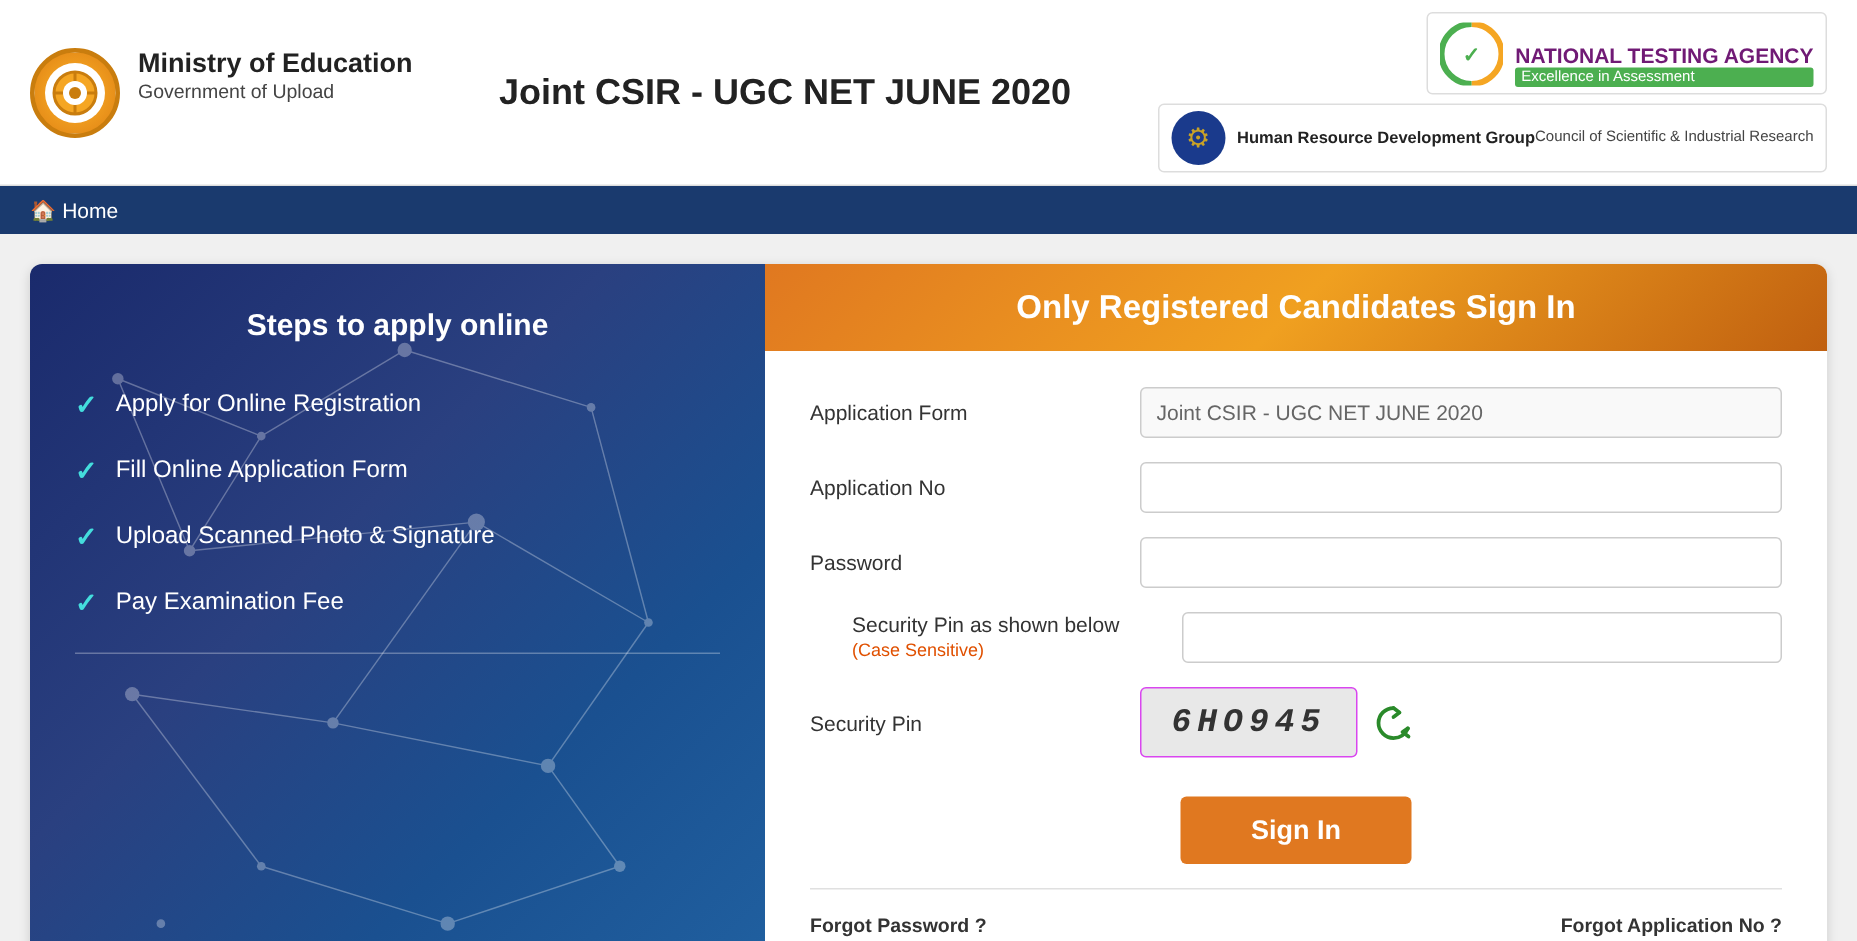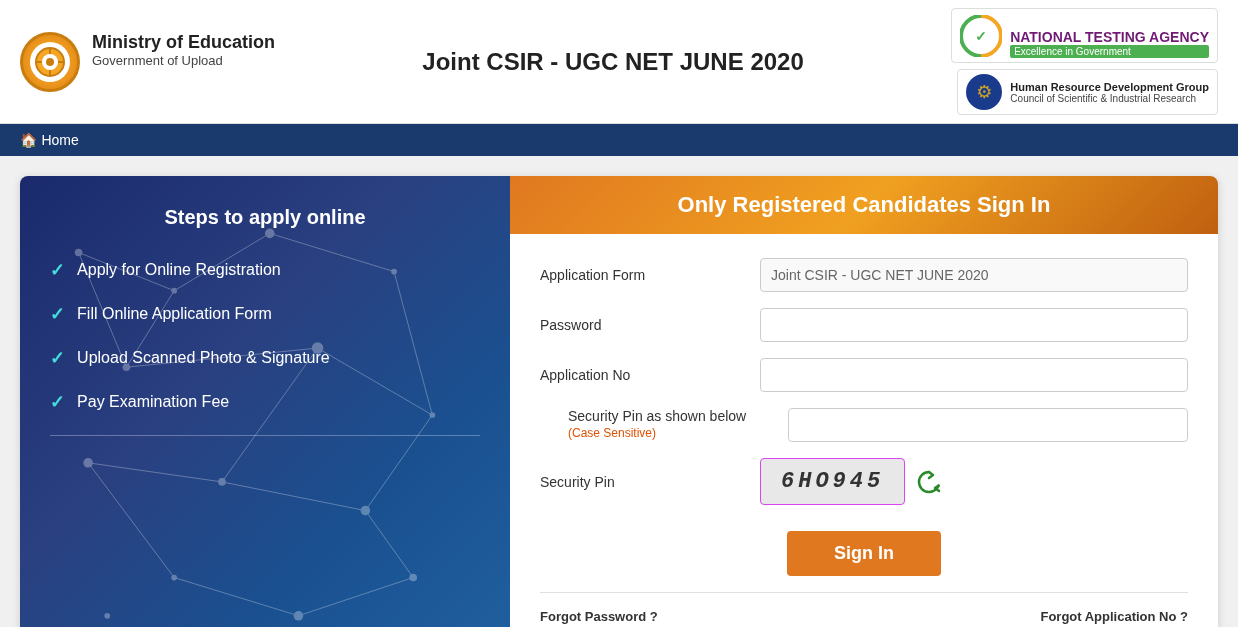--- a/index.html
+++ b/index.html
@@ -48,21 +48,21 @@
       display: flex; align-items: center; gap: 8px;
       border: 1px solid #ddd; padding: 4px 8px; border-radius: 4px;
       background: #fff;
     }
     .csir-gear {
       width: 36px; height: 36px; border-radius: 50%;
       background: #1a3a8c;
       display: flex; align-items: center; justify-content: center;
       color: #c9a227; font-size: 18px;
     }
-    .csir-text { display: flex; flex-direction: column; }
+    .csir-text { display: flex; flex-direction: row; }
     .csir-line1 { font-size: 11px; font-weight: bold; color: #222; }
     .csir-line2 { font-size: 10px; color: #444; }
 
     
     .nav-bar {
       background: #1a3a6e;
       padding: 8px 20px;
       display: flex; align-items: center; gap: 6px;
     }
     .nav-home { color: #fff; font-size: 14px; display: flex; align-items: center; gap: 4px; cursor: pointer; }
@@ -230,21 +230,21 @@
           <circle cx="21" cy="21" r="20" fill="none" stroke="#ddd" stroke-width="1"></circle>
           <path d="M21 1 A20 20 0 0 1 41 21" fill="none" stroke="#f5a623" stroke-width="4"></path>
           <path d="M41 21 A20 20 0 0 1 21 41" fill="none" stroke="#f5a623" stroke-width="4"></path>
           <path d="M21 41 A20 20 0 0 1 1 21" fill="none" stroke="#4caf50" stroke-width="4"></path>
           <path d="M1 21 A20 20 0 0 1 21 1" fill="none" stroke="#4caf50" stroke-width="4"></path>
           <text x="21" y="26" text-anchor="middle" font-size="14" fill="#4caf50" font-weight="bold">✓</text>
         </svg>
       </div>
       <div class="nta-text">
         <span class="nta-name">NATIONAL TESTING AGENCY</span>
-        <span class="nta-tagline">Excellence in Government</span>
+        <span class="nta-tagline">Excellence in Assessment</span>
       </div>
     </div>
 
     <div class="csir-logo">
       <div class="csir-gear">⚙</div>
       <div class="csir-text">
         <span class="csir-line1">Human Resource Development Group</span>
         <span class="csir-line2">Council of Scientific &amp; Industrial Research</span>
       </div>
     </div>
@@ -323,27 +323,27 @@
     </div>
 
     <div class="signin-form">
 
       <div class="form-row">
         <div class="form-label">Application Form</div>
         <input class="form-input-readonly" readonly="" value="Joint CSIR - UGC NET JUNE 2020" style="">
       </div>
 
       <div class="form-row">
+        <div class="form-label">Application No</div>
+        <input type="text" class="form-input" style="">
+      </div>
+
+      <div class="form-row">
         <div class="form-label">Password</div>
         <input type="password" class="form-input" style="">
-      </div>
-
-      <div class="form-row">
-        <div class="form-label">Application No</div>
-        <input type="text" class="form-input" style="">
       </div>
 
       <div class="form-row" style="align-items: flex-start;">
         <div class="form-label-block">
           <div>Security Pin as shown below</div>
           <div class="case-sensitive">(Case Sensitive)</div>
         </div>
         <input type="text" class="form-input" style="">
       </div>
 

